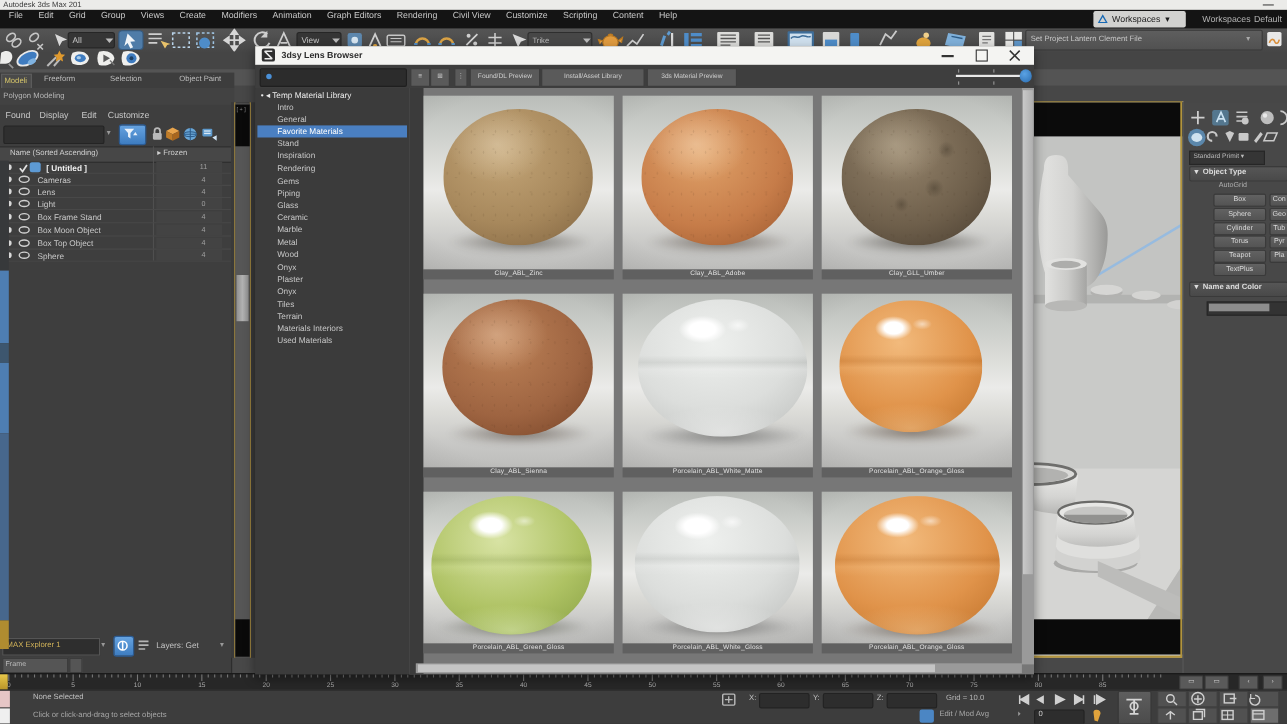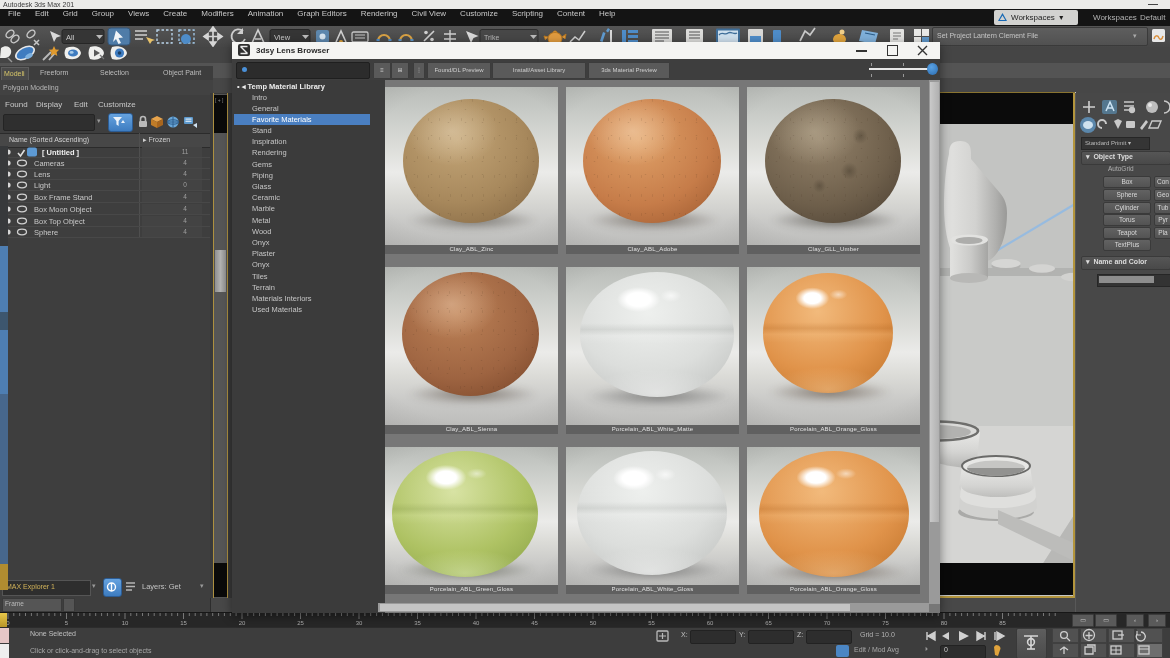--- a/index.html
+++ b/index.html
@@ -630,21 +630,21 @@
 <div class="tb" style="left:492px;top:62px;width:92px;height:15px;line-height:15px">Install/Asset Library</div>
 <div class="tb" style="left:588px;top:62px;width:80px;height:15px;line-height:15px">3ds Material Preview</div>
 <div class="a" style="left:869px;top:68px;width:60px;height:2px;background:#e8e8e8"></div>
 <div class="a" style="left:871px;top:63px;width:1px;height:3px;background:#999"></div>
 <div class="a" style="left:871px;top:74px;width:1px;height:3px;background:#999"></div>
 <div class="a" style="left:903px;top:63px;width:1px;height:3px;background:#999"></div>
 <div class="a" style="left:903px;top:74px;width:1px;height:3px;background:#999"></div>
 <div class="a" style="left:927px;top:63px;width:11px;height:12px;border-radius:50%;background:radial-gradient(circle at 40% 35%,#5aa2e4,#2a6cb0)"></div>
 
 <div class="a" style="left:232px;top:80px;width:140px;height:533px;background:#3b3b3b"></div>
-<div class="t" style="left:237px;top:82px;font-size:7.5px;color:#ececec;font-weight:bold">• ◂ Temp Material Library</div>
+<div class="t" style="left:237px;top:82px;font-size:7.5px;color:#ececec;font-weight:normal">• ◂ Temp Material Library</div>
 <div class="a" style="left:234px;top:113.5px;width:136px;height:11.2px;background:#4a7fc1"></div>
 <div class="a" style="left:232px;top:91.5px" id="tree">
 <div class="trow">Intro</div>
 <div class="trow">General</div>
 <div class="trow" style="color:#fff">Favorite Materials</div>
 <div class="trow">Stand</div>
 <div class="trow">Inspiration</div>
 <div class="trow">Rendering</div>
 <div class="trow">Gems</div>
 <div class="trow">Piping</div>

